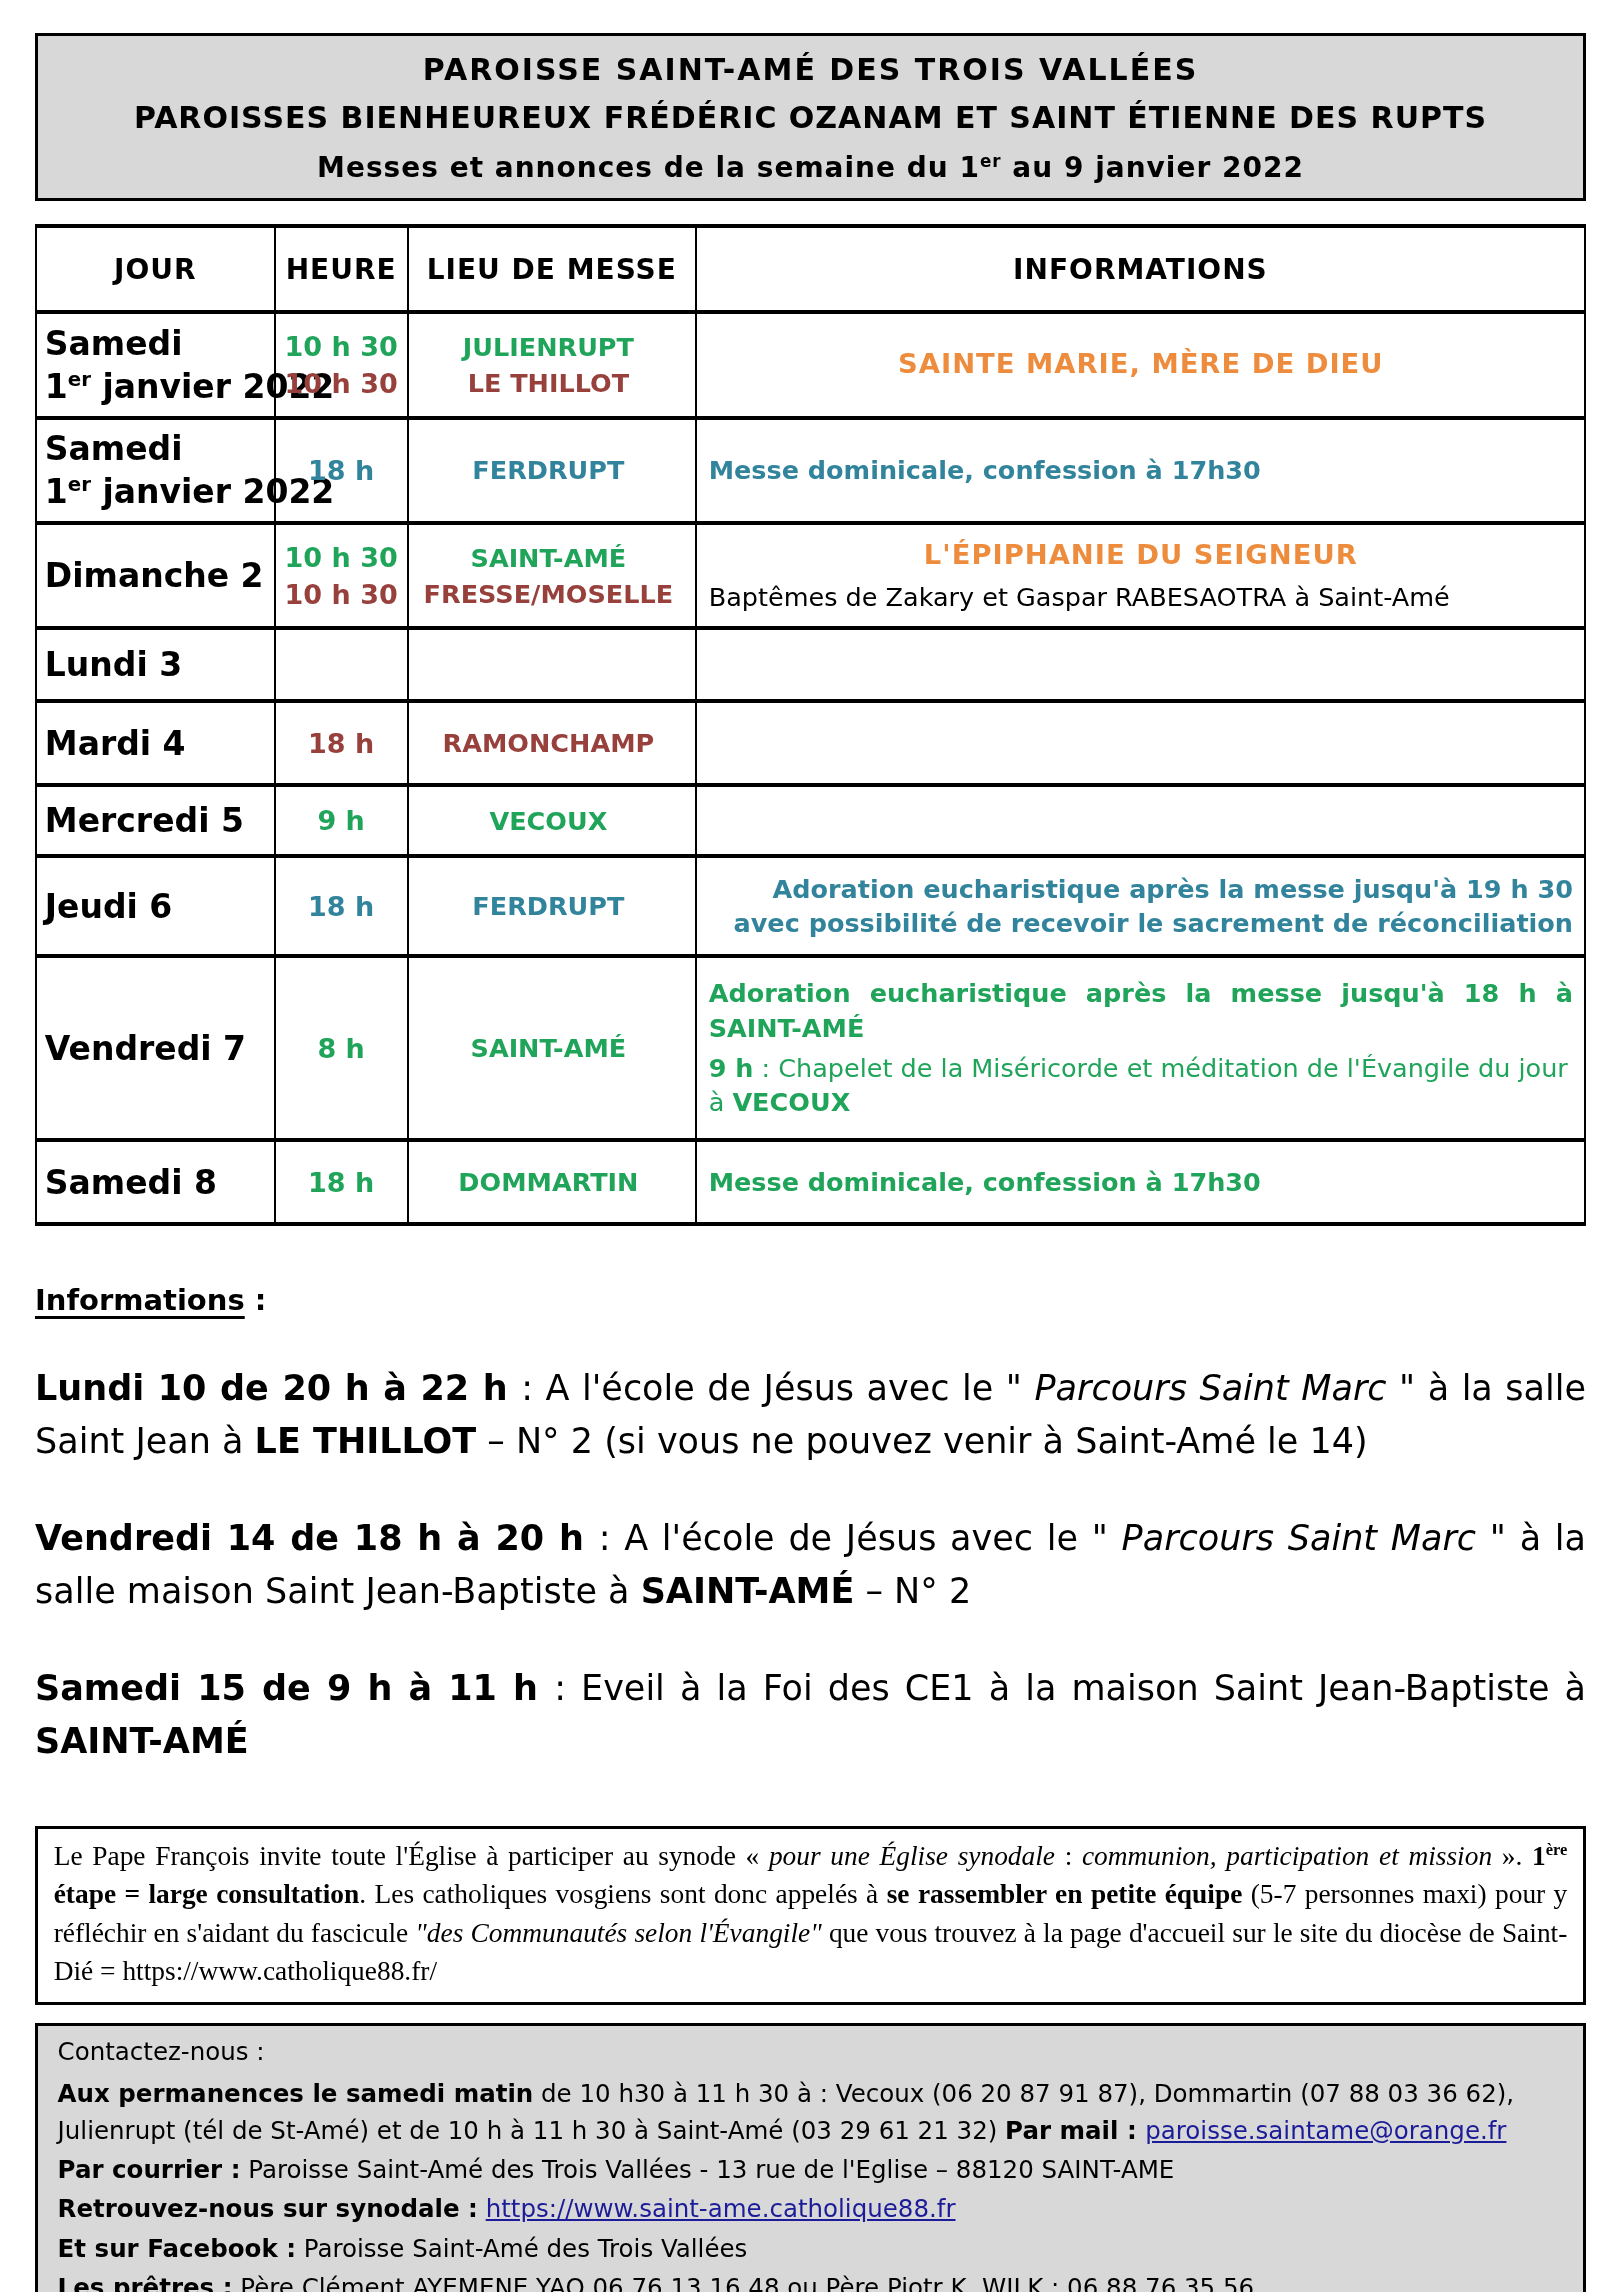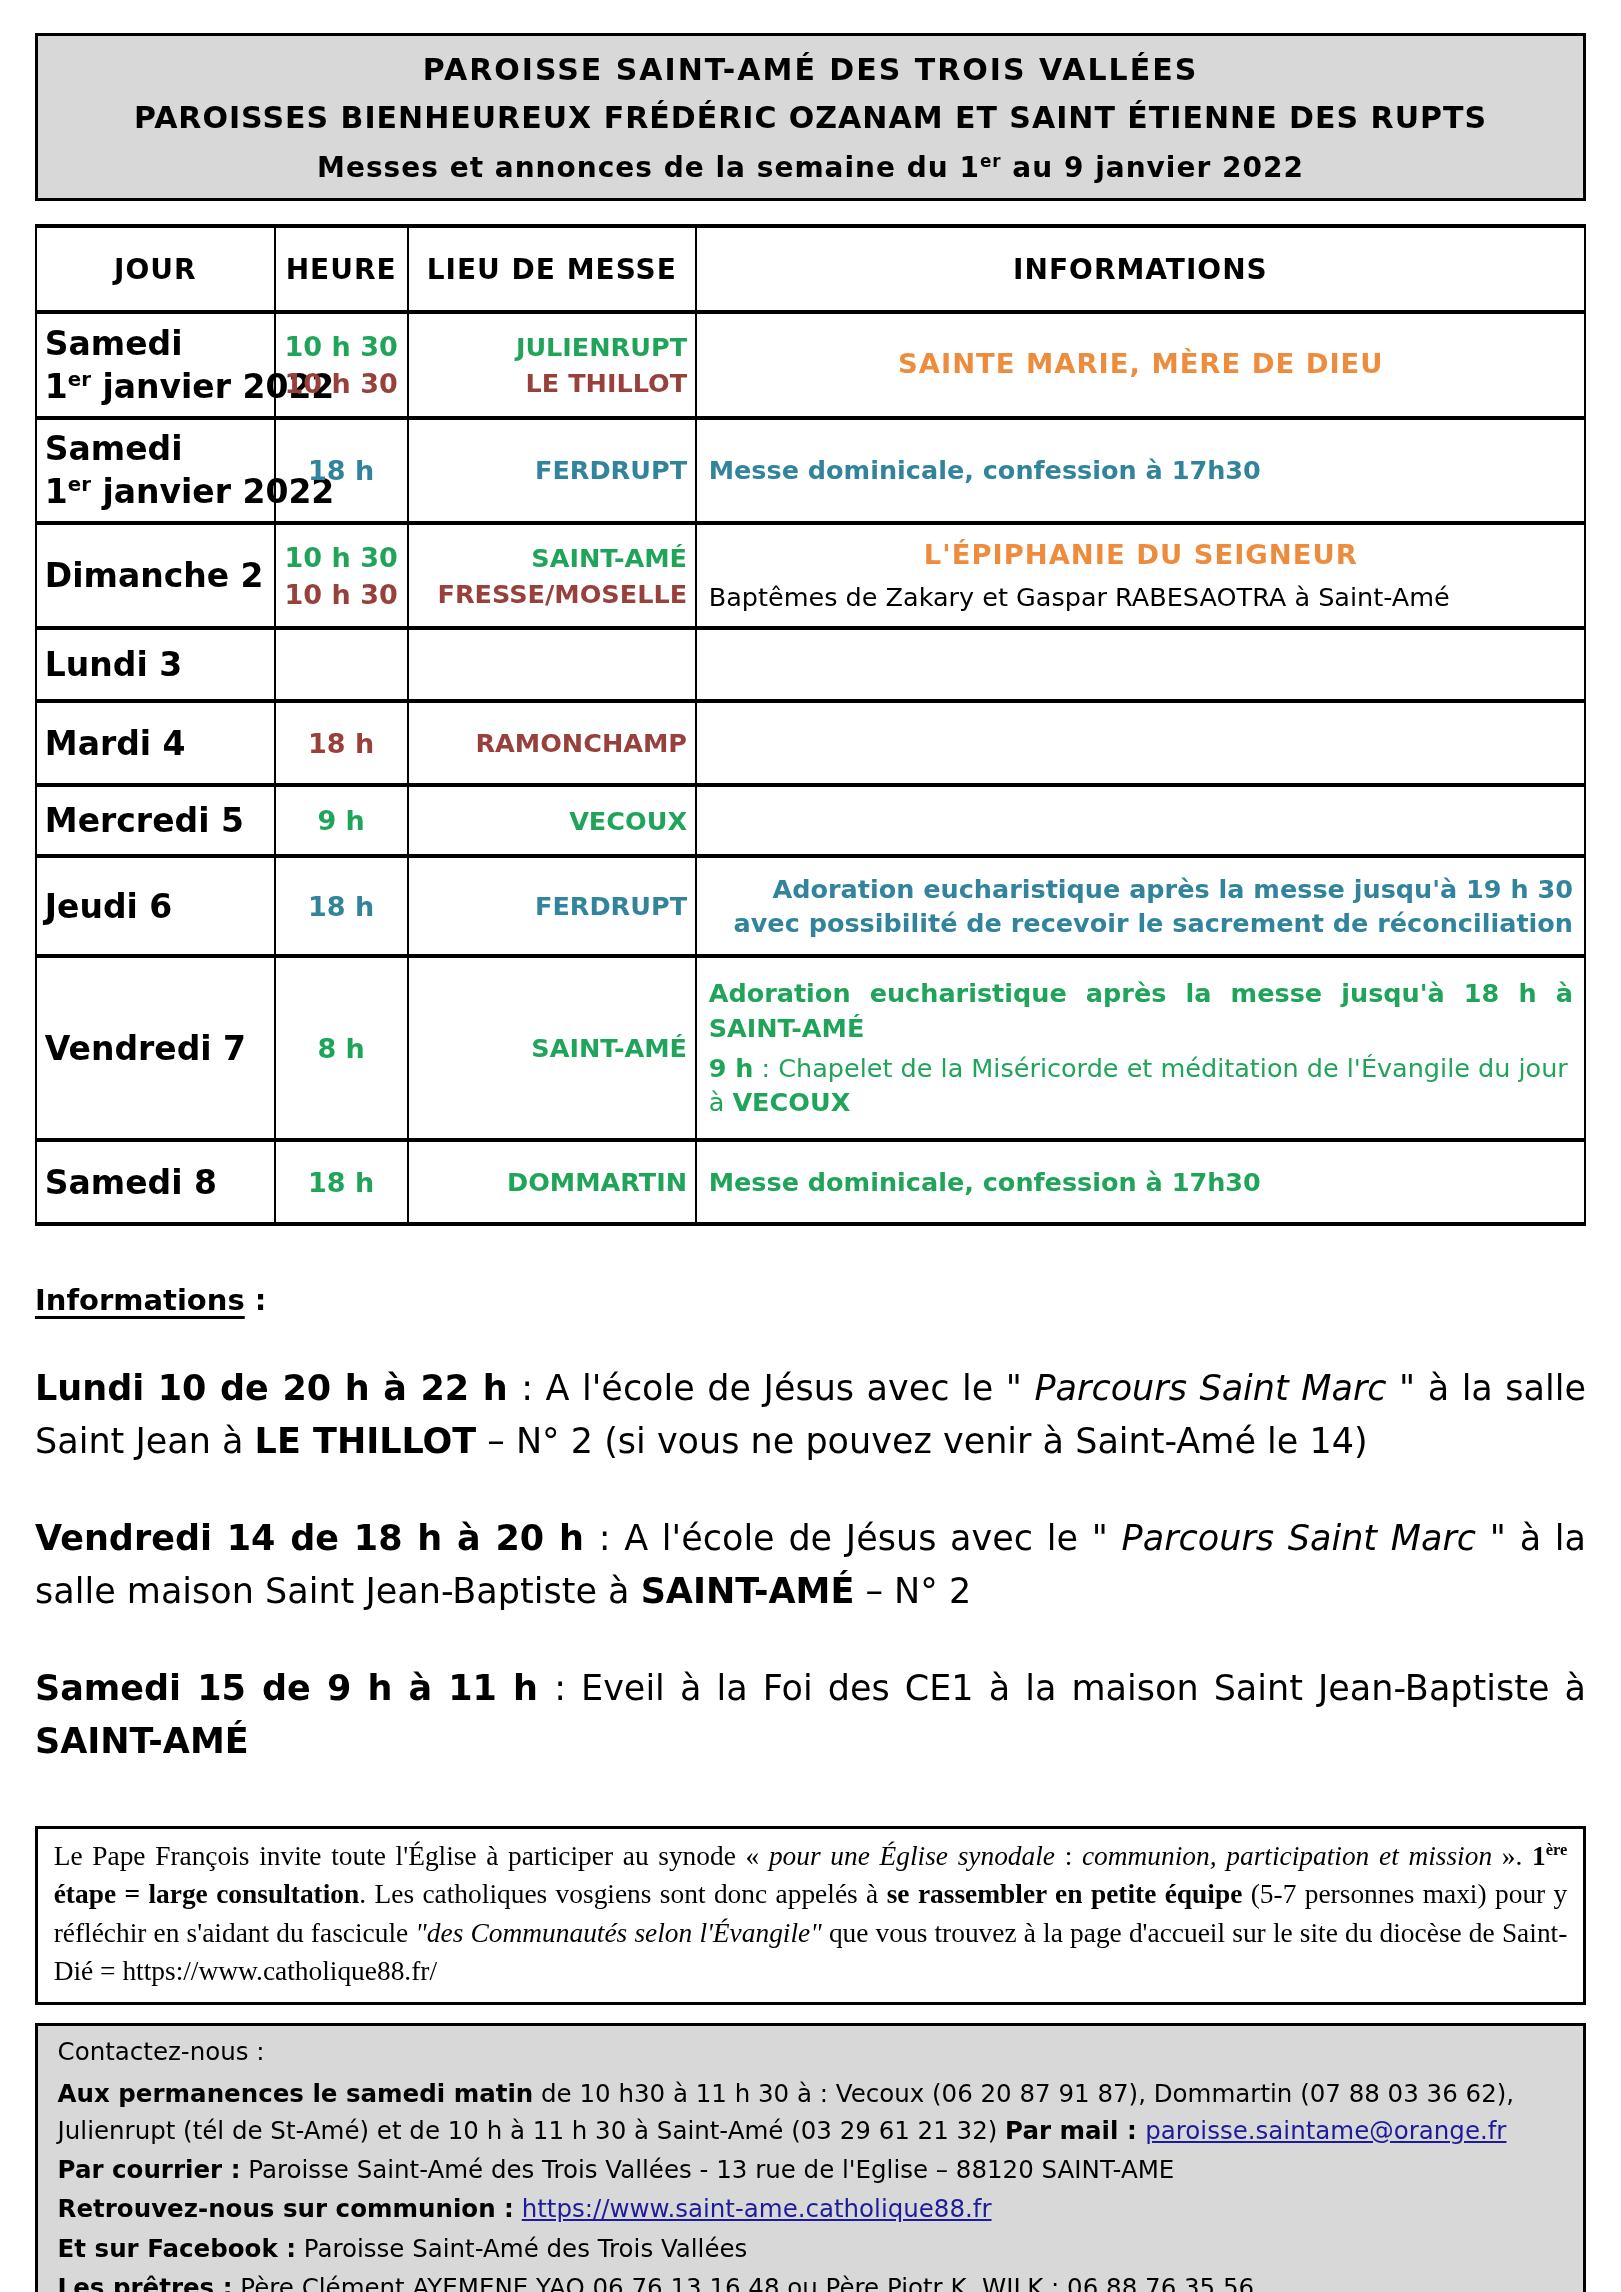--- a/index.html
+++ b/index.html
@@ -28,21 +28,21 @@
   .mass-table col.c-jour{width:15.4%;}
   .mass-table col.c-heure{width:8.6%;}
   .mass-table col.c-lieu{width:18.6%;}
   .mass-table col.c-info{width:57.4%;}
   .mass-table th,.mass-table td{border:2.9px solid #000;border-top-width:4.9px;border-bottom-width:4.9px;padding:5.9px 7.8px;vertical-align:middle;box-sizing:border-box;}
   .mass-table th{font-size:28px;font-weight:bold;text-align:center;letter-spacing:1px;}
   td.day-cell{text-align:left;font-weight:bold;font-size:33px;}
   td.day-cell div{margin:3.9px 0;white-space:nowrap;}
   td.time-cell{text-align:center;font-weight:bold;font-size:27px;}
   td.time-cell div{margin:5.9px 0;white-space:nowrap;}
-  td.place-cell{text-align:right;font-weight:bold;font-size:25.5px;padding-left:1px;}
+  td.place-cell{text-align:center;font-weight:bold;font-size:25.5px;padding-left:1px;}
   td.place-cell div{margin:5.9px 0;white-space:nowrap;}
   td.info-cell{font-size:25.5px;padding-left:11.8px;padding-right:11px;}
   td.info-cell .ip{margin:5.9px 0;line-height:1.35;}
   td.info-cell .ip.c-orange{font-size:27.4px;letter-spacing:1px;}
 
   
   .info-title{margin-top:57px;font-size:29px;font-weight:bold;}
   .info-title .u{text-decoration:underline;text-decoration-thickness:2.9px;text-underline-offset:5.9px;}
   .para{font-size:35px;line-height:1.5;text-align:justify;margin-top:45px;}
 
@@ -216,20 +216,20 @@
       <div class="para"><span class="b">Samedi 15 de 9 h à 11 h </span><span>: Eveil à la Foi des CE1 à la maison Saint Jean-Baptiste à </span><span class="b">SAINT-AMÉ</span></div>
     </div>
 
   <div class="synode-box" id="synode-box"><span>Le Pape François invite toute l'Église à participer au synode « </span><span class="i">pour une Église synodale</span><span> : </span><span class="i">communion, participation et mission</span><span> ». </span><span class="b">1</span><sup class="b">ère</sup><span class="b"> étape = large consultation</span><span>. Les catholiques vosgiens sont donc appelés à </span><span class="b">se rassembler en petite équipe</span><span> (5-7 personnes maxi) pour y réfléchir en s'aidant du fascicule </span><span class="i">"des Communautés selon l'Évangile"</span><span> que vous trouvez à la page d'accueil sur le site du diocèse de Saint-Dié = https://www.catholique88.fr/</span></div>
 
   <div class="contact-box">
     <div class="contact-title">Contactez-nous :</div>
     <div id="contact-lines">
         <div class="cline"><span class="b">Aux permanences le samedi matin</span><span> de 10 h30 à 11 h 30 à : Vecoux (06 20 87 91 87), Dommartin (07 88 03 36 62), Julienrupt (tél de St-Amé) et de 10 h à 11 h 30 à Saint-Amé (03 29 61 21 32) </span><span class="b">Par mail </span><span class="b">: </span><span class="link">paroisse.saintame@orange.fr</span></div>
         <div class="cline"><span class="b">Par courrier :</span><span> Paroisse Saint-Amé des Trois Vallées - 13 rue de l'Eglise – 88120 SAINT-AME</span></div>
-        <div class="cline"><span class="b">Retrouvez-nous sur communion :</span><span> </span><span class="link">https://www.saint-ame.catholique88.fr</span></div>
+        <div class="cline"><span class="b">Retrouvez-nous sur synodale :</span><span> </span><span class="link">https://www.saint-ame.catholique88.fr</span></div>
         <div class="cline"><span class="b">Et sur Facebook :</span><span> Paroisse Saint-Amé des Trois Vallées</span></div>
         <div class="cline"><span class="b">Les prêtres :</span><span> Père Clément AYEMENE YAO 06 76 13 16 48 ou Père Piotr K. WILK : 06 88 76 35 56</span></div>
       </div>
   </div>
 
 </div>
 
 
 </body></html>

